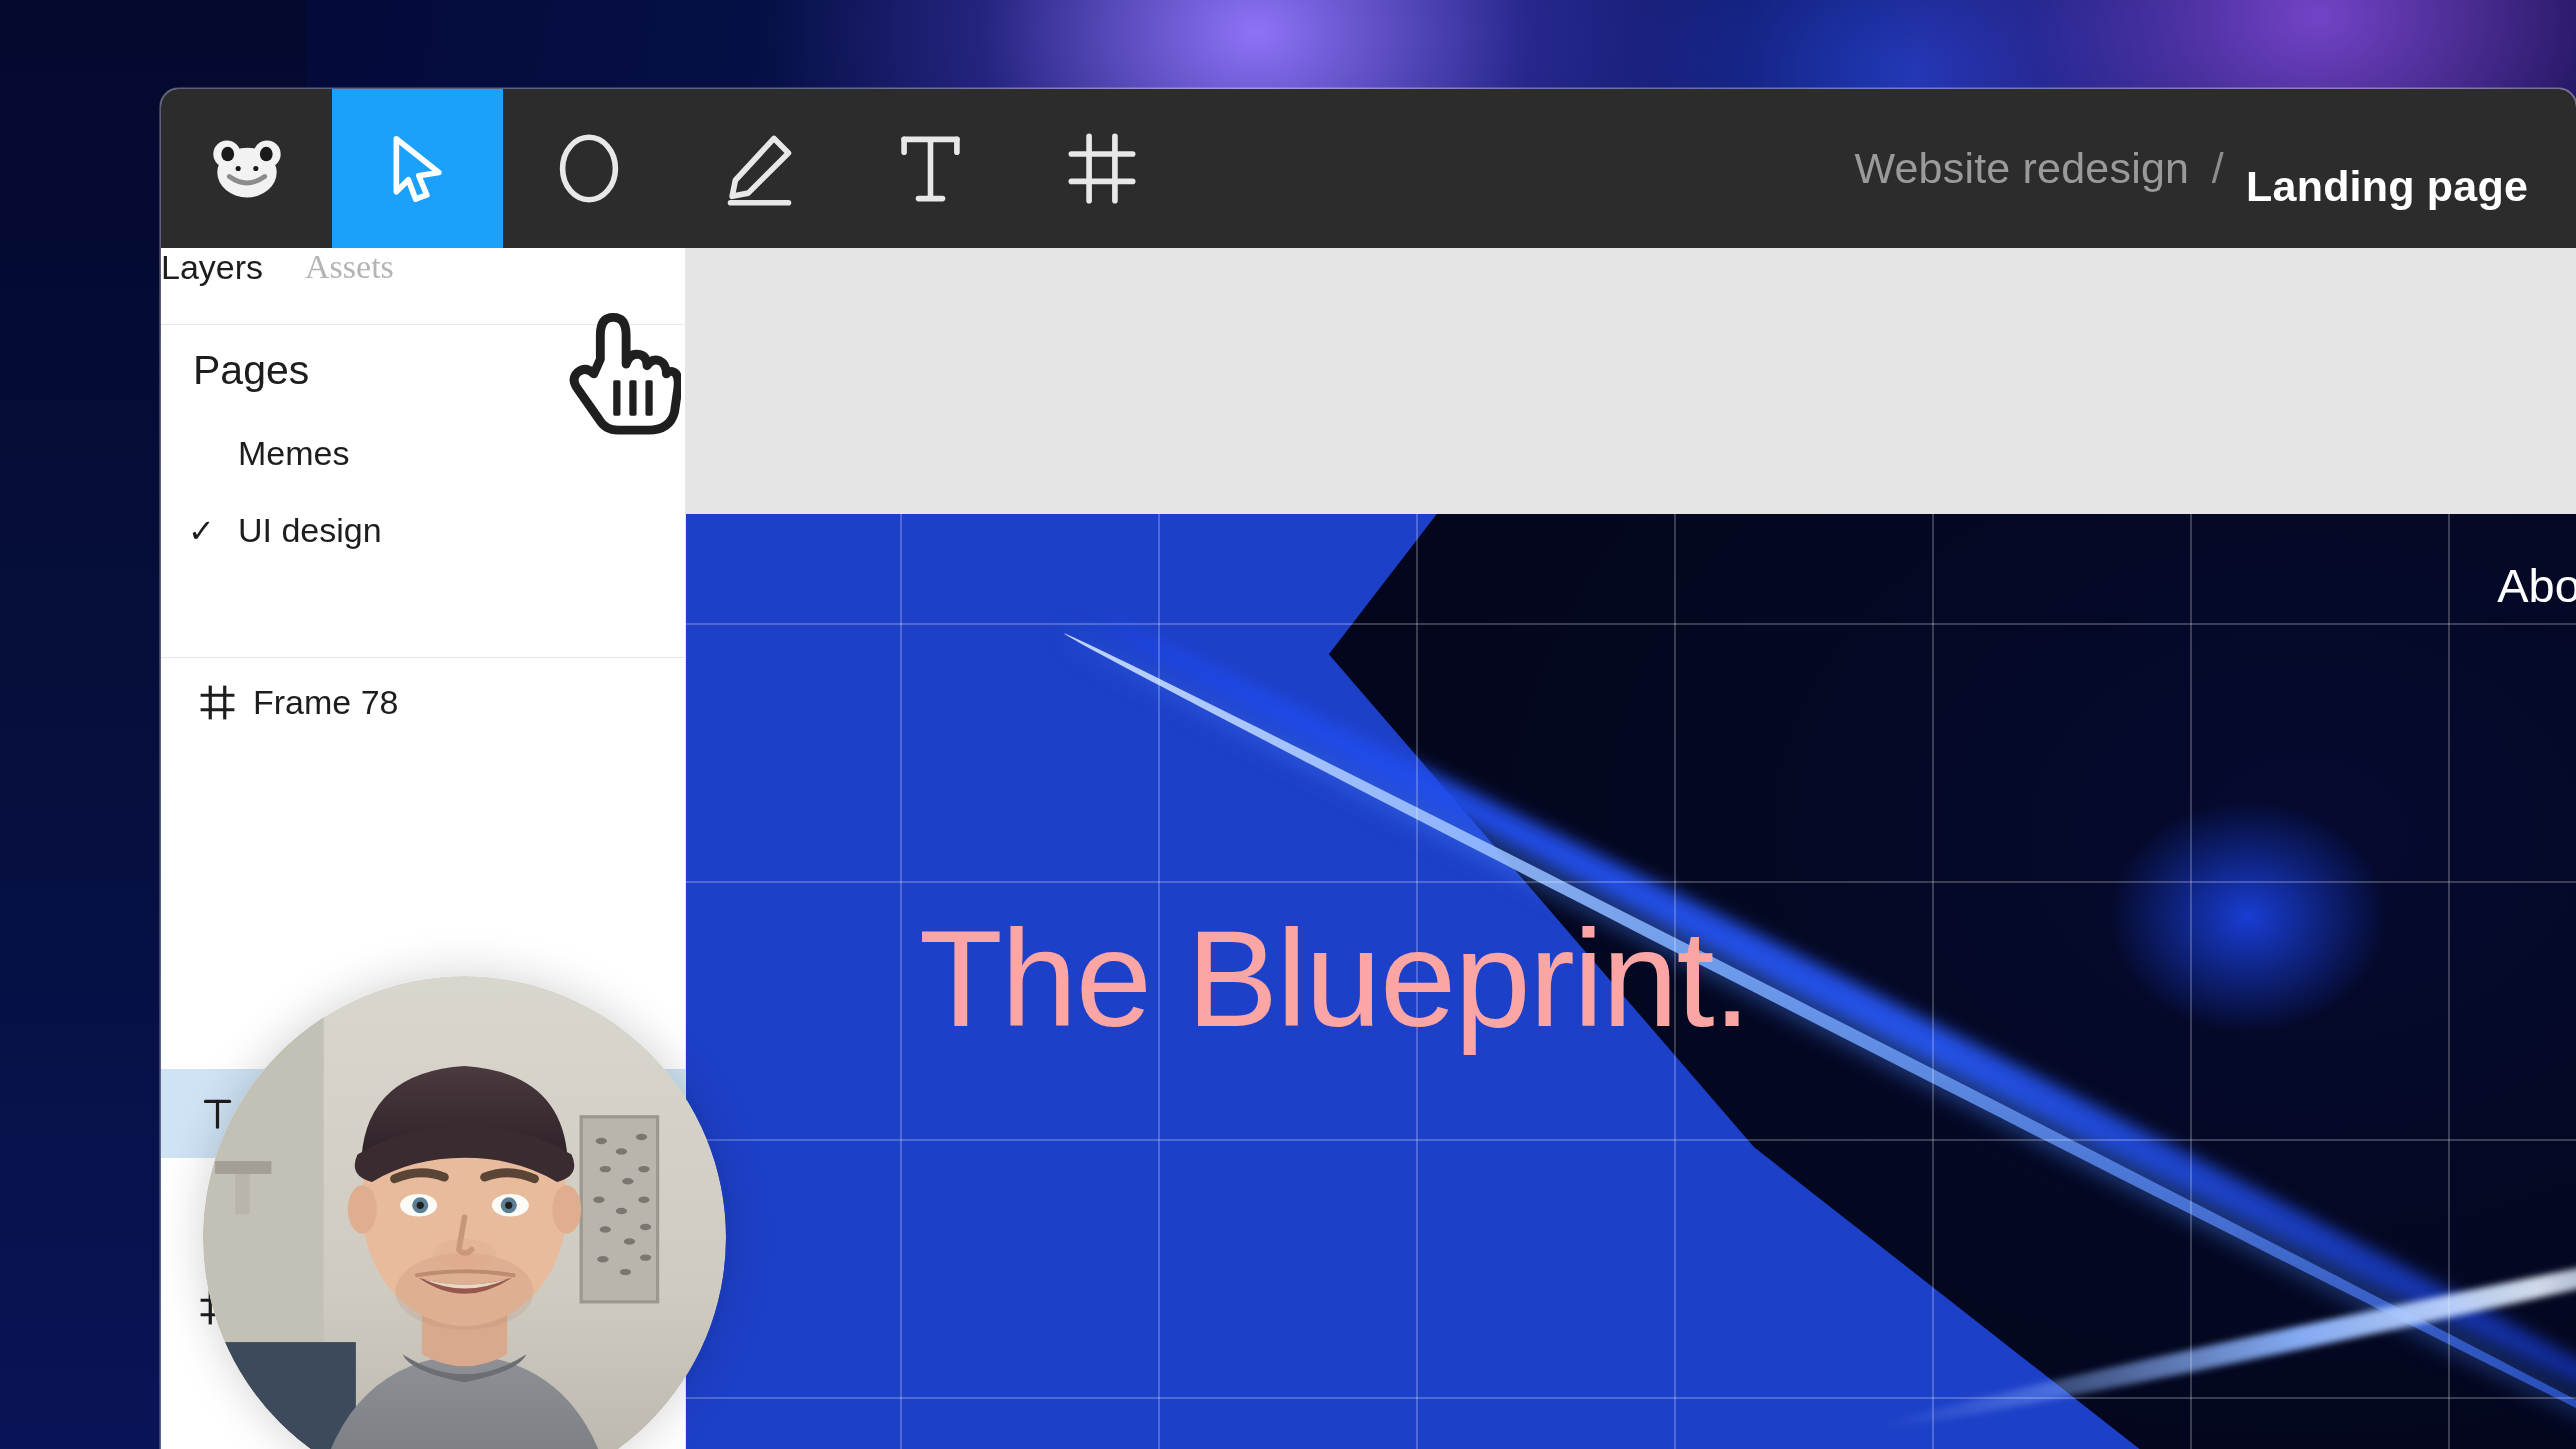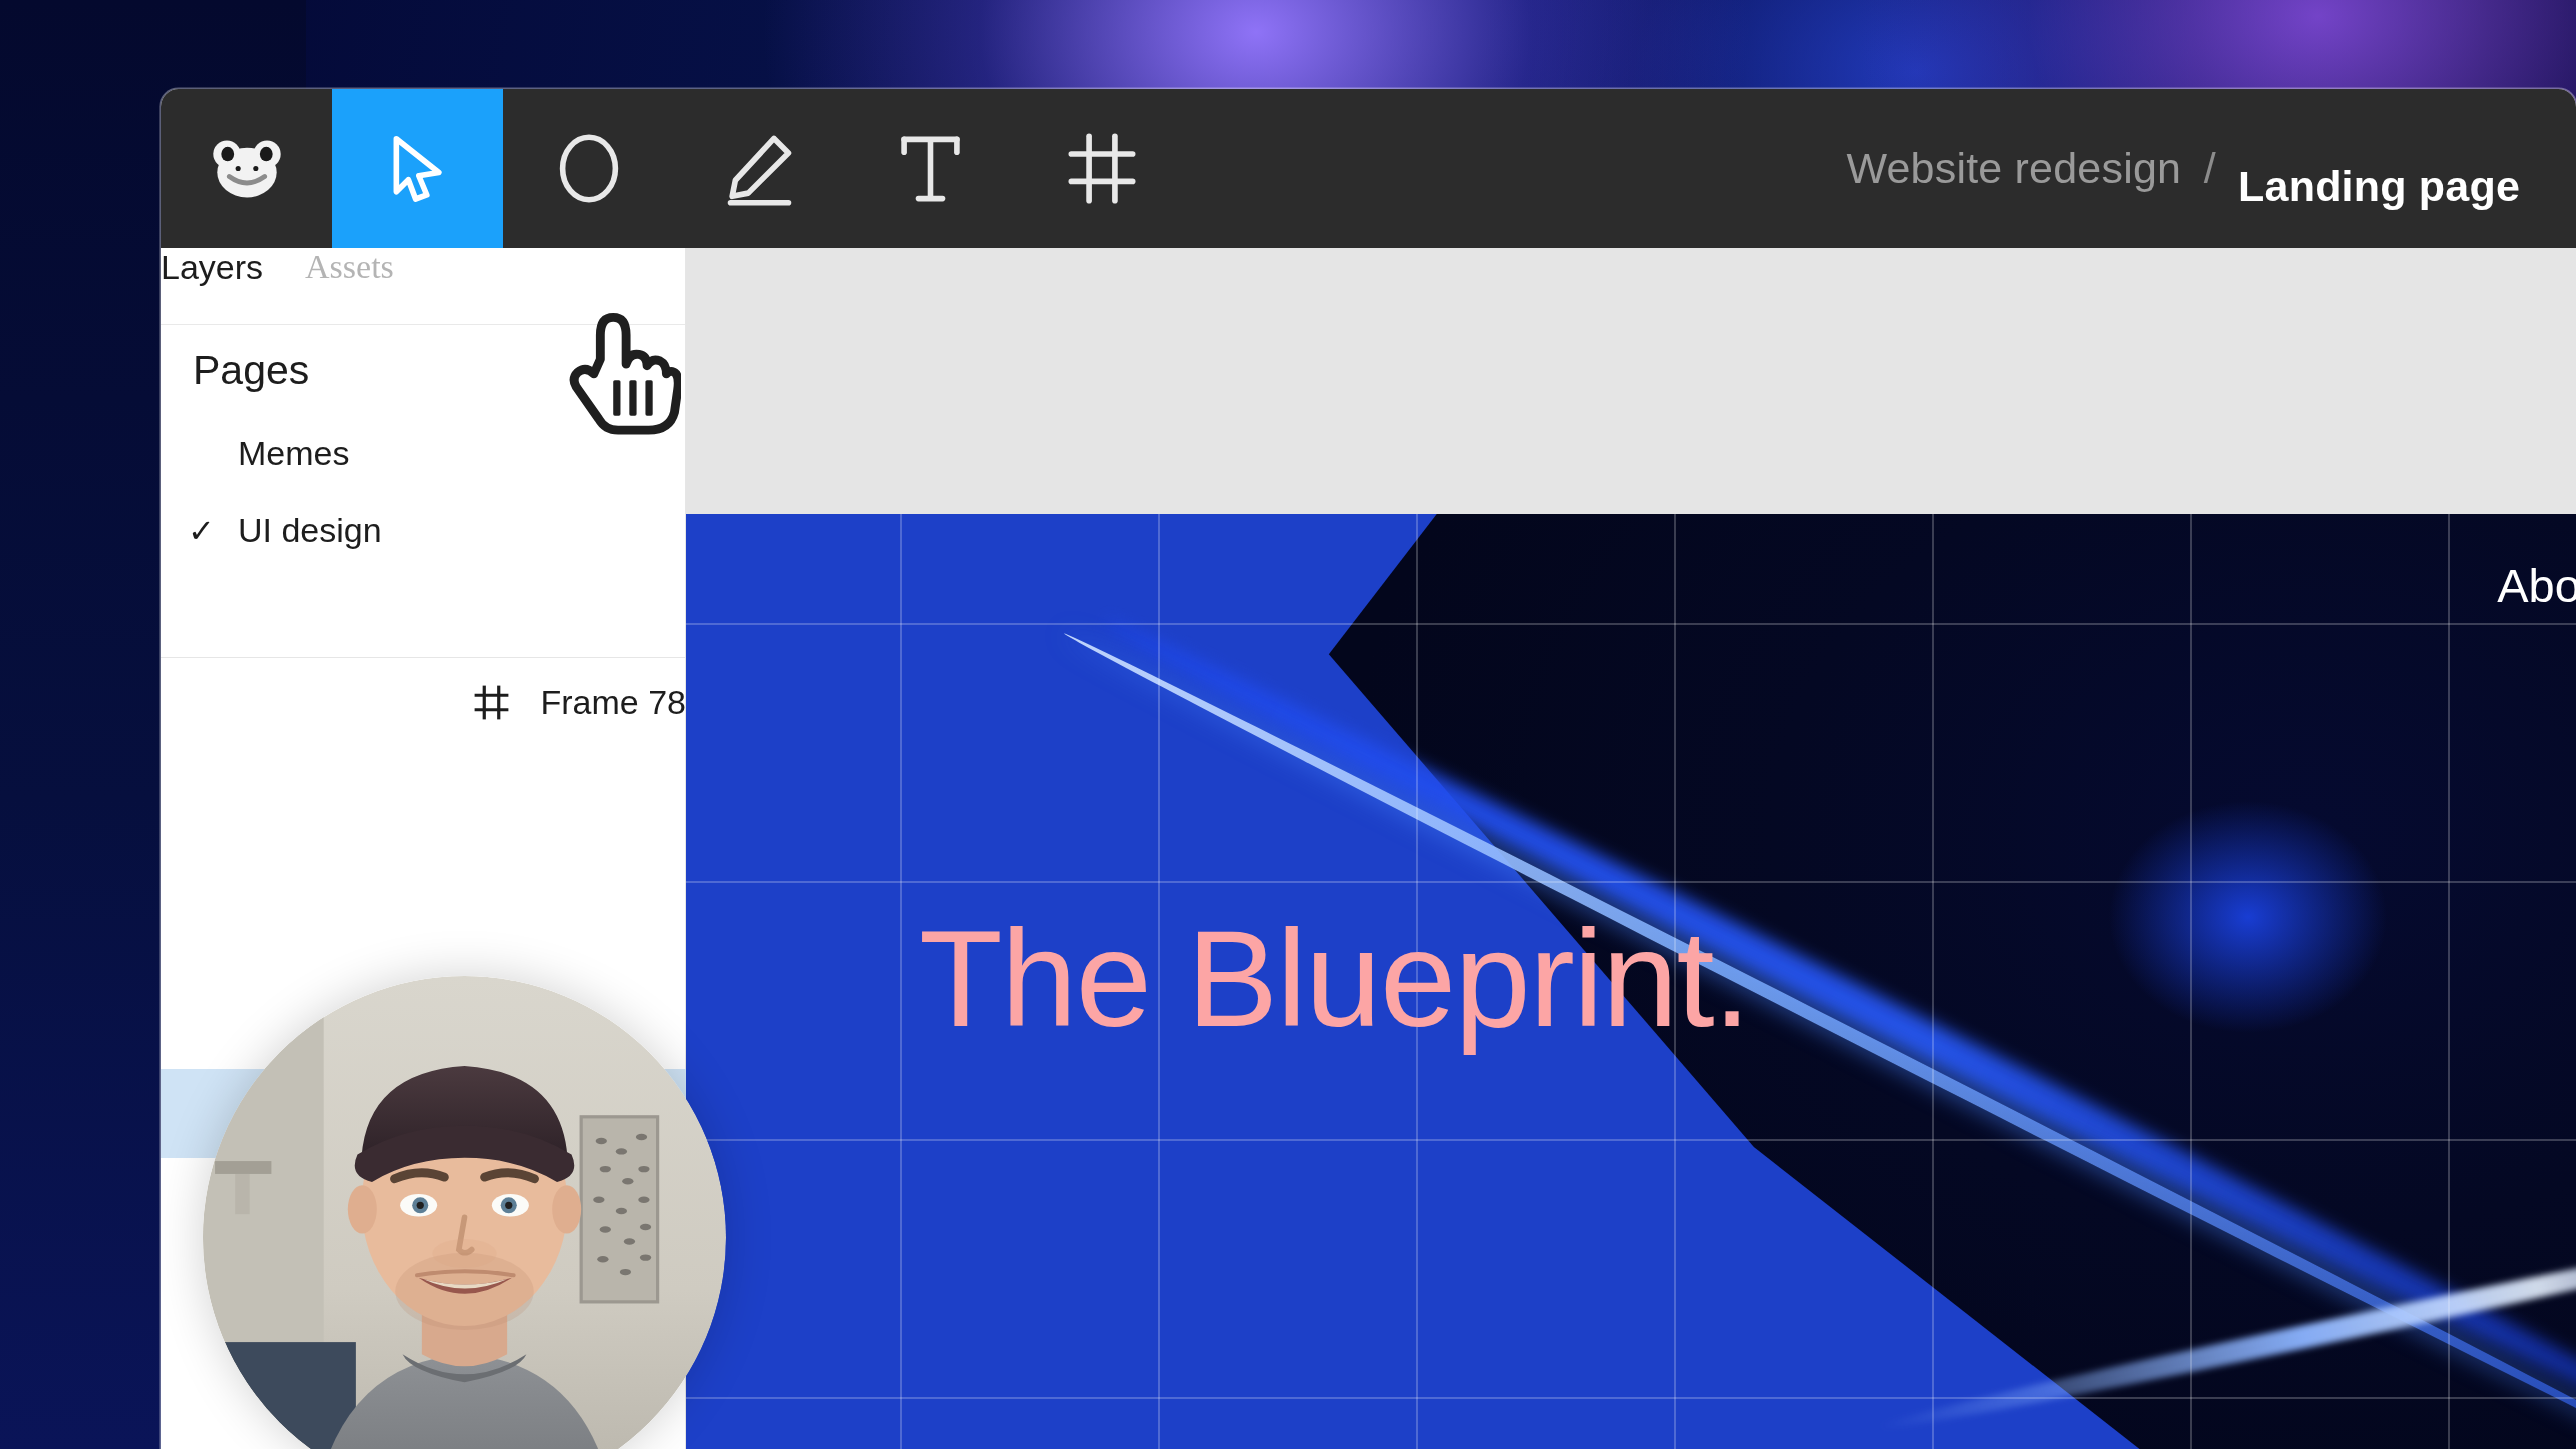--- a/index.html
+++ b/index.html
@@ -44,21 +44,21 @@
     width:171px; height:159px;
     display:flex; align-items:center; justify-content:center;
     background:transparent;
     border:none;
     cursor:pointer;
   }
   .tool-btn.selected { background:#1ba1fb; }
   .tool-btn svg { display:block; }
 
   #breadcrumb {
-    position:absolute; right:8px; top:0; height:159px;
+    position:absolute; right:0; top:0; height:159px;
     display:flex; align-items:center; gap:22.5px;
     padding-right:48px;
     white-space:nowrap;
   }
   #breadcrumb .crumb-project {
     font-size:43px; color:#9a9a9a; letter-spacing:0.2px;
   }
   #breadcrumb .crumb-sep {
     font-size:43px; color:#8c8c8c;
   }
@@ -108,23 +108,22 @@
 
   #pages-divider {
     position:absolute; left:0; top:409px; width:525px; height:0.8px;
     background:#e6e6e6;
   }
 
   #layers-list { position:absolute; left:0; top:410px; width:525px; }
   .layer-row {
     height:89px;
     display:flex; align-items:center;
-    padding-left:38px; gap:31px;
+    padding-left:38px; gap:17px;
     cursor:pointer;
-    justify-content:flex-end;
   }
   .layer-row.selected { background:#cfe3f5; }
   .layer-row .layer-name { font-size:34px; color:#1d1d1d; white-space:nowrap; }
   .layer-icon { width:37px; height:37px; flex:0 0 37px; }
 
   
   #canvas {
     position:absolute; left:525px; top:159px;
     width:1890px; height:1257px;
     background:#e5e5e5;

